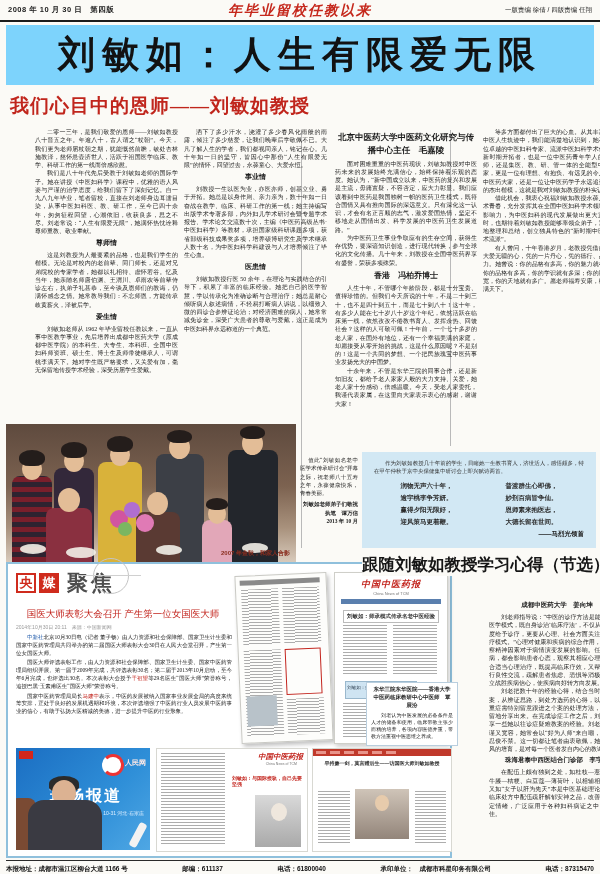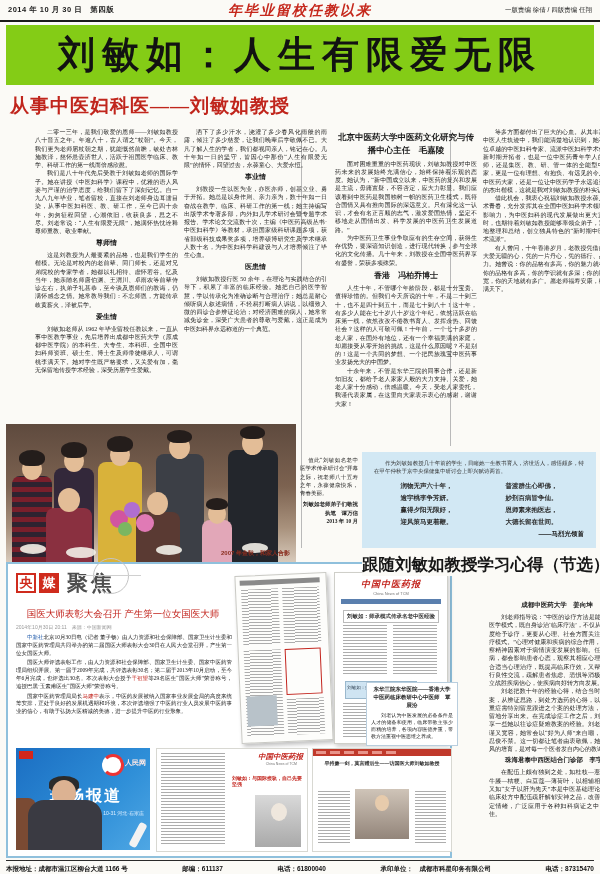--- a/index.html
+++ b/index.html
@@ -7,21 +7,21 @@
         overflow:hidden;font-family:"Liberation Sans",sans-serif;color:#1c1c1c;}
   .abs{position:absolute;}
   
   #topbar{left:0;top:0;width:600px;height:20px;border-bottom:2.5px solid #1b1b1b;}
   #topbar .date{position:absolute;left:8px;top:5px;font-size:7.5px;font-weight:bold;letter-spacing:.5px;}
   #topbar .masthead{position:absolute;left:0;right:0;top:2px;text-align:center;
         font-family:"Liberation Serif",serif;font-size:14px;font-weight:bold;
         color:#c5281c;letter-spacing:2px;font-style:italic;}
   #topbar .editors{position:absolute;right:8px;top:6px;font-size:6.5px;color:#222;}
   
-  #banner{left:6px;top:25px;width:588px;height:60px;background:#84cc16;
+  #banner{left:6px;top:25px;width:588px;height:60px;background:#7dd3fc;
         display:flex;align-items:center;justify-content:center;}
   #banner .t{font-size:37px;font-weight:900;letter-spacing:7px;color:#121212;white-space:nowrap;}
   
   #a1-headline{left:10px;top:93px;width:420px;font-family:"Liberation Serif",serif;
         font-size:19px;font-weight:bold;color:#c0251c;letter-spacing:1px;white-space:nowrap;}
   .col{position:absolute;font-size:6px;line-height:1.38;text-align:justify;
         color:#1c1c1c;overflow:hidden;font-family:"Liberation Serif",serif;margin-left:29px;}
   .col p{margin:0;text-indent:2em;}
   .subhead{font-weight:bold;text-align:center;font-size:7px;margin:3px 0;text-indent:0;
         font-family:"Liberation Sans",sans-serif;}
@@ -140,30 +140,30 @@
   #footer{left:6px;top:860px;width:588px;height:13px;border-top:1px solid #2a2a2a;
         display:flex;justify-content:space-between;align-items:center;font-size:6.5px;
         font-weight:bold;color:#111;padding-top:2px;}
 </style>
 </head>
 <body>
 
 <div id="page">
 
   <div class="abs" id="topbar">
-    <span class="date">2014 年 10 月 30 日　第四版</span>
+    <span class="date">2008 年 10 月 30 日　第四版</span>
     <span class="masthead">年毕业留校任教以来</span>
     <span class="editors">一版责编 徐倩 / 四版责编 任翔</span>
   </div>
 
   <div class="abs" id="banner">
     <span class="t">刘敏如：人生有限爱无限</span>
   </div>
 
-  <div class="abs" id="a1-headline">从事中医妇科医——刘敏如教授</div>
+  <div class="abs" id="a1-headline">我们心目中的恩师——刘敏如教授</div>
 
   <div class="abs vrule" style="left:301px;top:130px;height:418px;"></div>
   <div class="abs vrule" style="left:450px;top:130px;height:316px;"></div>
 
   <div class="col" style="left:6px;top:128px;width:143px;height:292px;">
     <p>二零一三年，是我们敬爱的恩师——刘敏如教授八十晋五之年。年逾八十，古人谓之“杖朝”。今天，我们更为老师届杖朝之期，犹能慨然前瞻，敏处杏林施教泽，慈怀悬壶济世人，活跃于祖国医学临床、教学、科研工作的第一线而倍感欣慰。</p>
     <p>我们是八十年代先后受教于刘敏如老师的国际学子。她在讲授《中医妇科学》课程中，优雅的语人风姿与严谨的治学态度，给我们留下了深刻记忆。自一九八九年毕业，笔者留校，直接在刘老师身边耳濡目染，从事中医妇科医、教、研工作，至今已四十余年，匆匆征程回望，心潮依旧，收获良多，思之不尽。刘老常说：“人生有限爱无限”，她满怀热忱诠释尊师重教、敬业奉献。</p>
     <div class="subhead">尊师情</div>
     <p>这是刘教授为人最要紧的品格，也是我们学生的楷模。无论是对校内的老前辈、同门师长，还是对兄弟院校的专家学者，她都以礼相待、虚怀若谷。忆及当年，她亲随名师唐伯渊、王渭川、卓雨农等前辈侍诊左右，执弟子礼甚恭，至今谈及恩师们的教诲，仍满怀感念之情。她常教导我们：不忘师恩，方能传承岐黄薪火，泽被后学。</p>
     <div class="subhead">爱生情</div>

